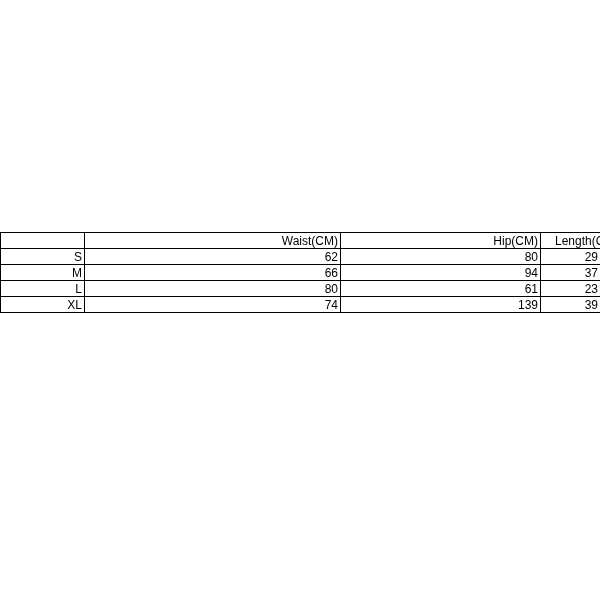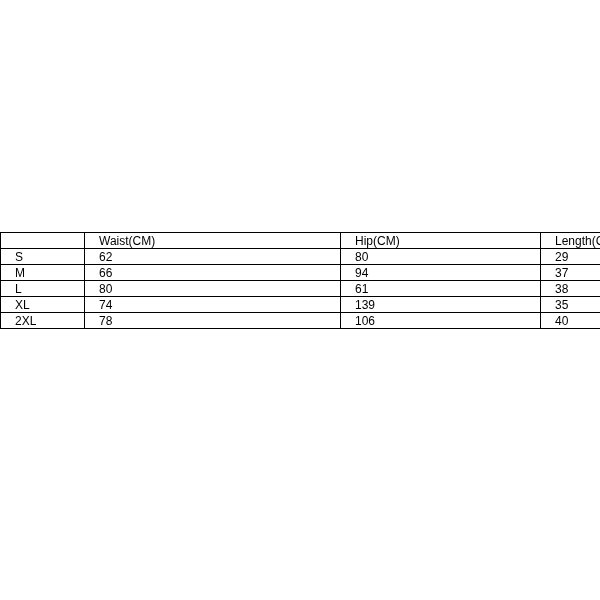--- a/index.html
+++ b/index.html
@@ -29,20 +29,21 @@
   td {
     border: 1px solid #000;
     font-size: 12px;
     line-height: 1;
     padding: 1px 2px 1px 14px;
     color: #000;
     white-space: nowrap;
     overflow: hidden;
     height: 16px;
     vertical-align: middle;
+    text-align: right;
   }
   
 </style>
 </head>
 <body>
 
 <div class="wrap">
   <table>
     <colgroup>
       <col class="c0">
@@ -66,29 +67,23 @@
       <tr>
         <td>M</td>
         <td>66</td>
         <td>94</td>
         <td>37</td>
       </tr>
       <tr>
         <td>L</td>
         <td>80</td>
         <td>61</td>
-        <td>38</td>
+        <td>23</td>
       </tr>
       <tr>
         <td>XL</td>
         <td>74</td>
         <td>139</td>
-        <td>35</td>
-      </tr>
-      <tr>
-        <td>2XL</td>
-        <td>78</td>
-        <td>106</td>
-        <td>40</td>
+        <td>39</td>
       </tr>
     </tbody>
   </table>
 </div>
 
 </body></html>

